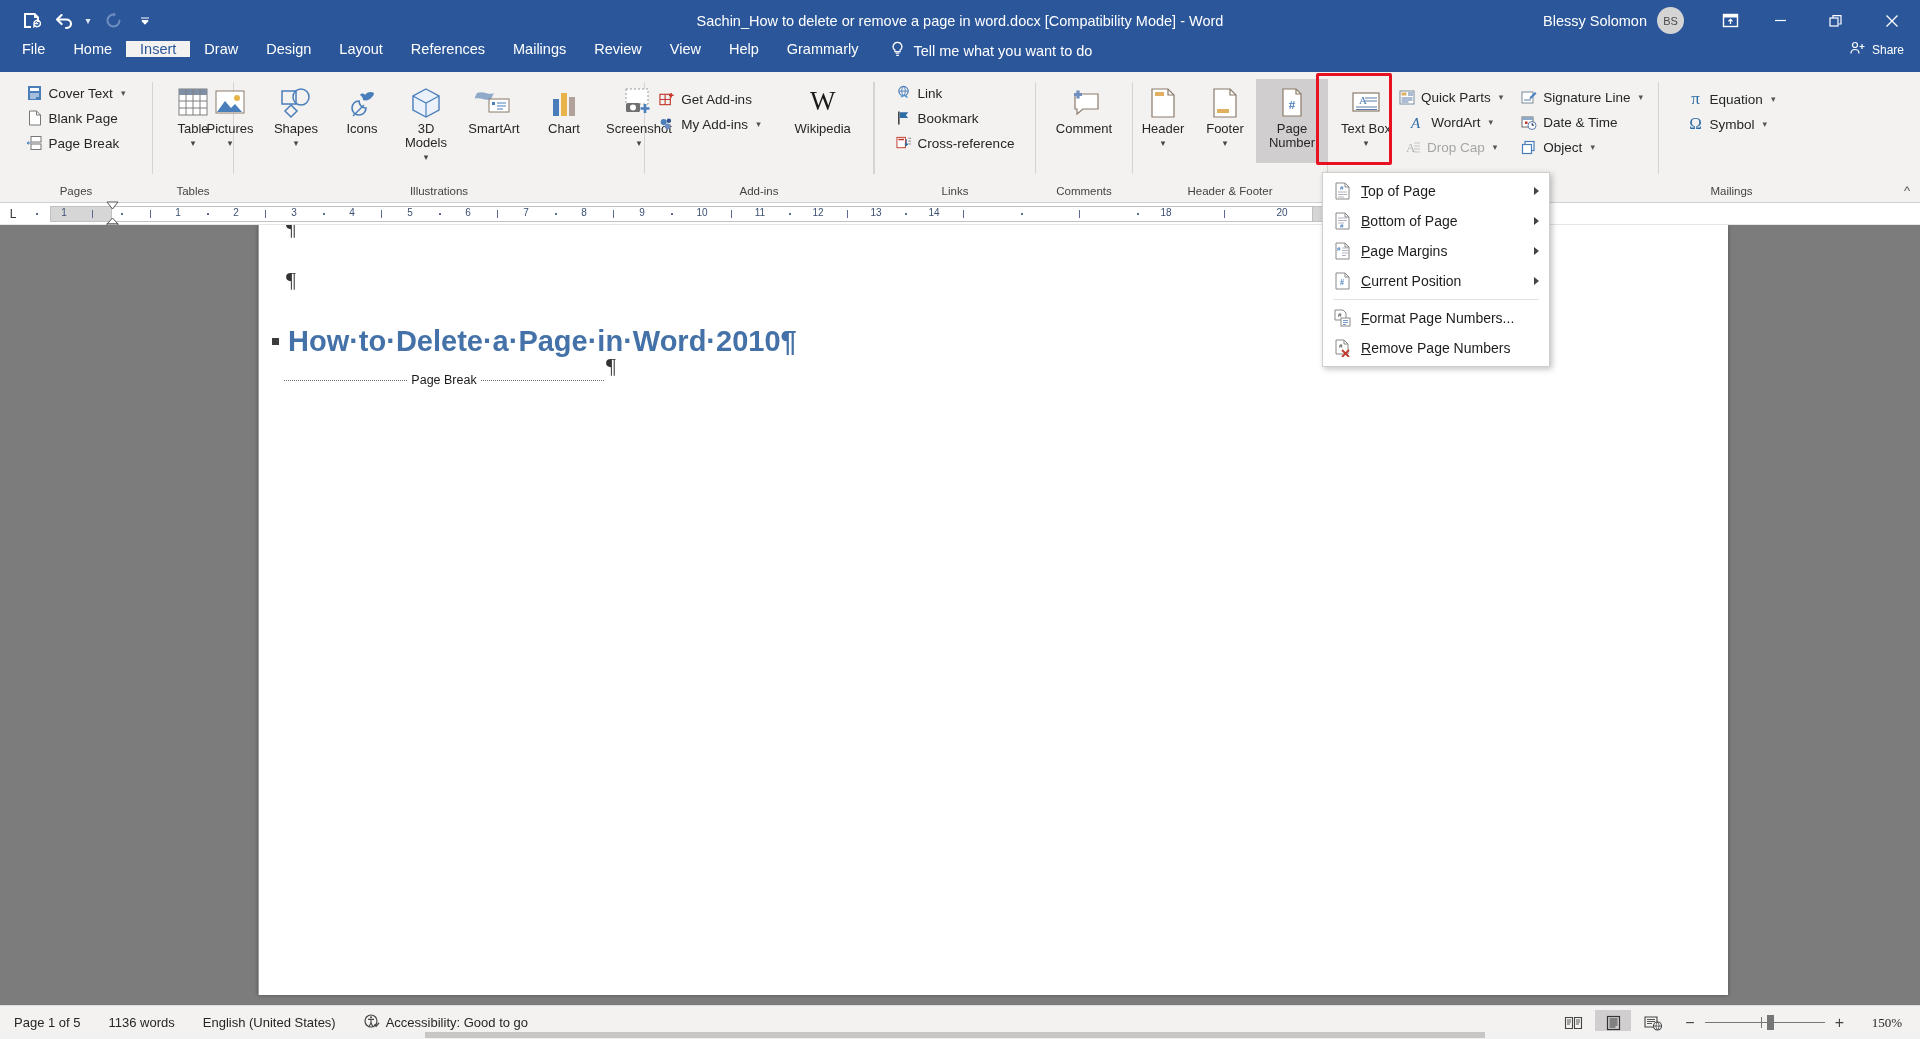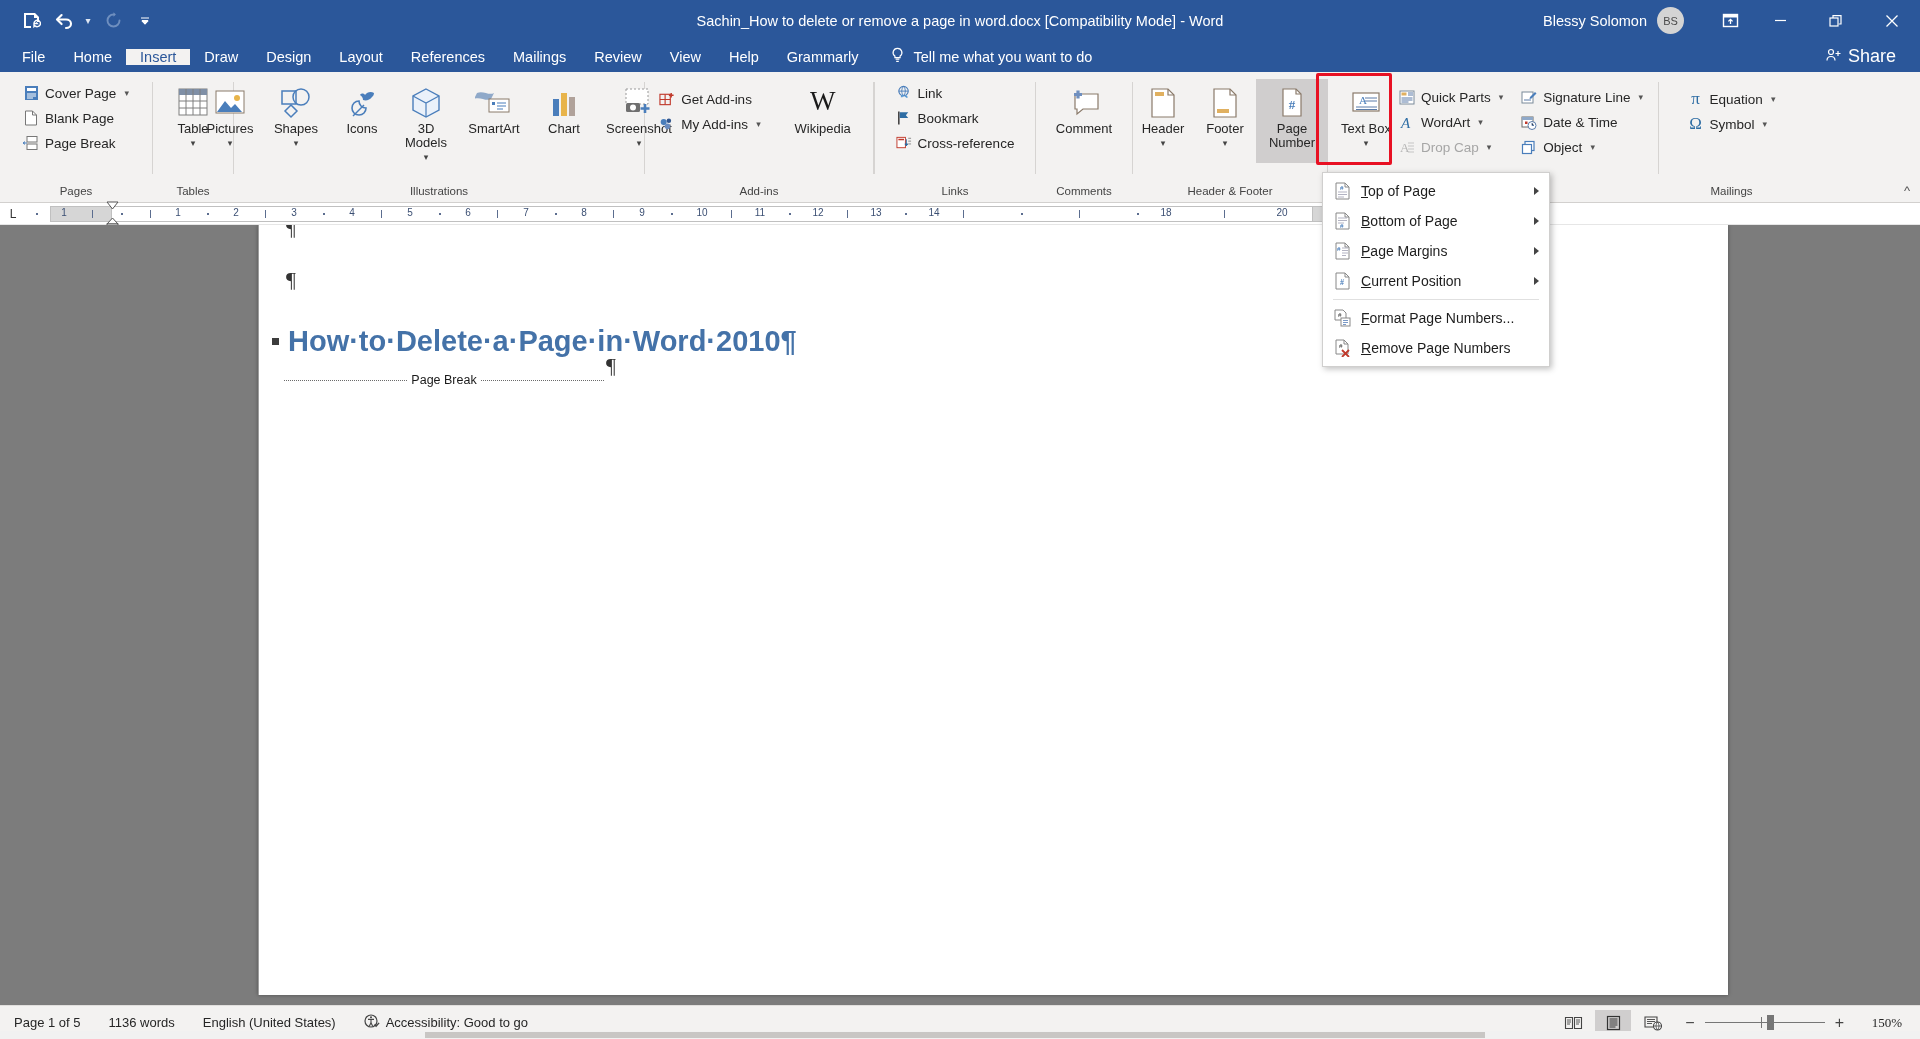--- a/index.html
+++ b/index.html
@@ -40,35 +40,35 @@
     margin-right: 24px;
   }
   .ribbon-display { width: 44px; height: 41px; display:flex; align-items:center; justify-content:center; color:#fff; }
   .wbtn {
     width: 56px; height: 41px; display: flex; align-items: center; justify-content: center;
     color: #fff;
   }
 
   
   .tabstrip {
-    height: 31px; background: #2b579a; display: flex; align-items: center;
+    height: 31px; background: #2b579a; display: flex; align-items: flex-start;
     position: relative; padding-left: 8px;
   }
   .tab {
     padding: 0 14px; color: #fff; font-size: 14.5px;
     display: flex; align-items: center; cursor: pointer;
   }
   .tab.active { background: #f3f2f1; color: #2b579a; }
   .tellme {
     display: flex; align-items: center; gap: 8px; margin-left: 18px;
     color: #fff; font-size: 14.5px;
   }
   .share-btn {
     margin-left: auto; display: flex; align-items: center; gap: 6px;
-    color: #fff; font-size: 18px; padding-right: 24px;
+    color: #fff; font-size: 12px; padding-right: 16px;
   }
 
   
   .ribbon {
     height: 131px; background: #f3f2f1; position: relative;
     display: flex; align-items: flex-start; border-bottom: 1px solid #d2d0ce;
   }
   .rgroup {
     height: 131px; position: relative;
     display: flex; flex-direction: column; align-items: center;
@@ -294,21 +294,21 @@
     <div class="rgroup-body" style="align-items:flex-start;">
       <div class="col">
         <div class="smallbtn">
           <span class="si">
             <svg width="15" height="16" viewBox="0 0 15 16">
                 <rect x="1" y="1" width="13" height="14" fill="#4a7ebb"></rect>
                 <rect x="3" y="3" width="9" height="3" fill="#fff"></rect>
                 <path d="M3 9h9M3 11h9M3 13h6" stroke="#fff" stroke-width="1"></path>
               </svg>
           </span>
-          <span>Cover Page</span>
+          <span>Cover Text</span>
           <span class="cv">▾</span>
         </div>
         <div class="smallbtn">
           <span class="si">
             <svg width="14" height="16" viewBox="0 0 14 16">
                 <path d="M1.5 1h7l4 4v10h-11z" fill="#fff" stroke="#777" stroke-width="1"></path>
                 <path d="M8.5 1v4h4" fill="none" stroke="#777" stroke-width="1"></path>
               </svg>
           </span>
           <span>Blank Page</span>
@@ -568,21 +568,21 @@
         <span class="ic">
           <svg width="30" height="28" viewBox="0 0 30 28">
               <rect x="2" y="2" width="26" height="18" fill="#fff" stroke="#8a7a6a" stroke-width="1.2"></rect>
               <text x="8" y="13" font-family="Liberation Serif, serif" font-size="11" fill="#4a7ebb">A</text>
               <path d="M14 7h12M14 10h12M5 16h21M5 18.5h21" stroke="#5a7ba8" stroke-width="1"></path>
             </svg>
         </span>
         <span class="lb">Text Box</span>
         <span class="cv">▾</span>
       </div>
-      <div class="col" style="padding-top:6px;">
+      <div class="col" style="padding-top:6px;align-items:center;">
         <div class="smallbtn">
           <span class="si">
             <svg width="16" height="15" viewBox="0 0 16 15">
                 <rect x="1" y="1" width="14" height="13" fill="#fff" stroke="#7a8a9a"></rect>
                 <rect x="2.5" y="2.5" width="5" height="3" fill="#e0b060"></rect>
                 <path d="M9 3h5M9 5h5M2.5 8h11M2.5 10h11M2.5 12h7" stroke="#5a7ba8" stroke-width="1"></path>
               </svg>
           </span>
           <span>Quick Parts</span>
           <span class="cv">▾</span>

